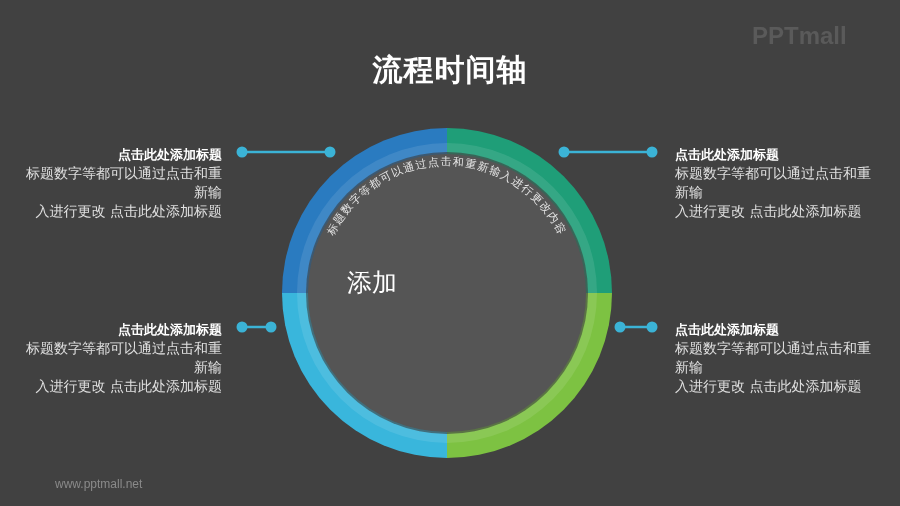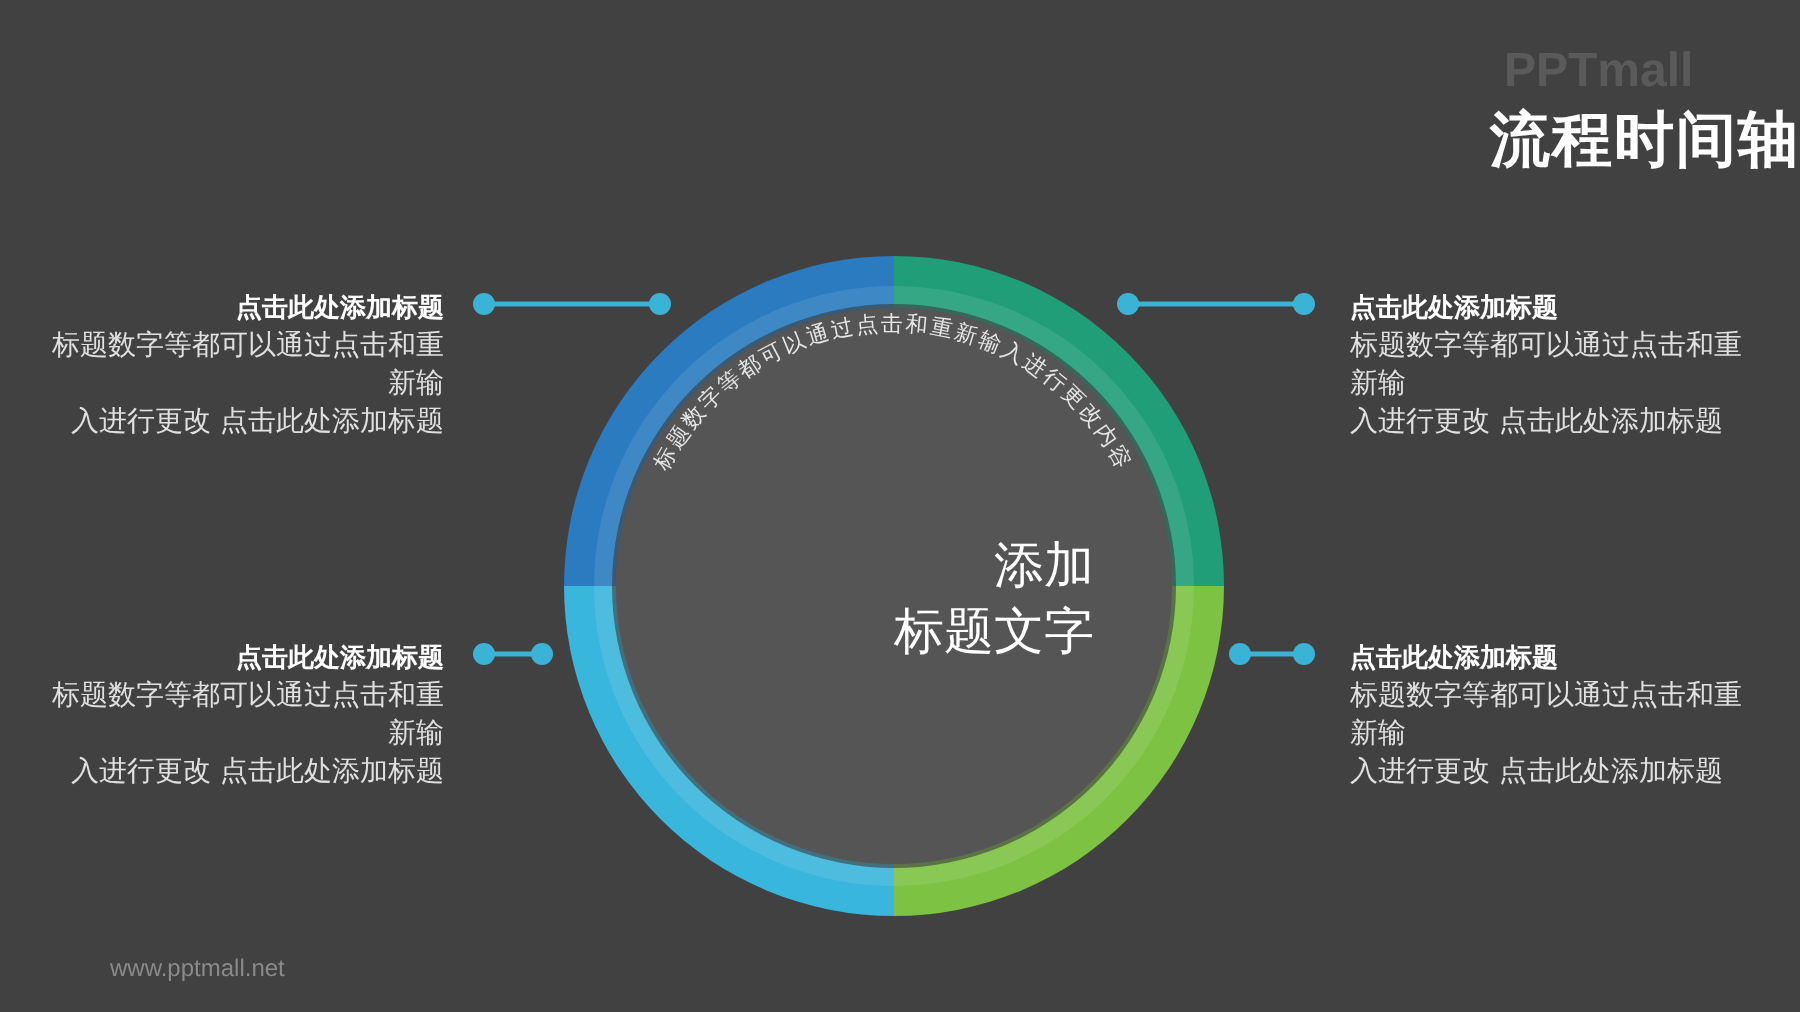--- a/index.html
+++ b/index.html
@@ -1,26 +1,26 @@
 <!DOCTYPE html>
 <html><head>
 <meta charset="utf-8">
 <style>
   html,body{margin:0;padding:0;}
   body{width:900px;height:506px;background:#414141;position:relative;overflow:hidden;font-family:"DejaVu Sans","Liberation Sans",sans-serif;color:#fff;}
-  .title{position:absolute;left:0;width:900px;top:50px;text-align:right;font-size:30px;font-weight:bold;letter-spacing:1px;color:#fff;}
+  .title{position:absolute;left:0;width:900px;top:50px;text-align:center;font-size:30px;font-weight:bold;letter-spacing:1px;color:#fff;}
   .logo{position:absolute;left:752px;top:22px;font-size:24px;color:#5a5a5a;font-weight:bold;letter-spacing:0px;font-family:"Liberation Sans",sans-serif;}
   .footer{position:absolute;left:55px;top:477px;font-size:12px;color:#8a8a8a;font-family:"Liberation Sans",sans-serif;}
   .item{position:absolute;width:200px;}
   .item .h{font-size:13px;font-weight:bold;color:#fff;line-height:18px;}
   .item .d{font-size:14px;color:#e0e0e0;line-height:19px;}
   .item.left{text-align:right;}
   .item.right{text-align:left;}
   svg.ring{position:absolute;left:0;top:0;}
-  .center-text{position:absolute;left:347px;width:200px;top:266px;text-align:right;font-family:"DejaVu Serif","Liberation Serif",serif;font-size:25px;line-height:33px;color:#fff;}
+  .center-text{position:absolute;left:347px;width:200px;top:266px;text-align:left;font-family:"DejaVu Serif","Liberation Serif",serif;font-size:25px;line-height:33px;color:#fff;}
 </style>
 </head>
 <body>
 
 <div class="title">流程时间轴</div>
 <div class="logo">PPTmall</div>
 
 <svg class="ring" width="900" height="506" viewBox="0 0 900 506">
 
   <path d="M447 293 L282 293 A165 165 0 0 1 447 128 Z" fill="#2a7bc0"></path>
@@ -56,21 +56,20 @@
   </g>
   <g>
     <line x1="620" y1="327" x2="652" y2="327" stroke="#3bb3d6" stroke-width="2.5"></line>
     <circle cx="620" cy="327" r="5.5" fill="#3bb3d6"></circle>
     <circle cx="652" cy="327" r="5.5" fill="#3bb3d6"></circle>
   </g>
 </svg>
 
 <div class="center-text">
   <div>添加</div>
-  <div>标题文字</div>
 </div>
 
 <div class="item left" style="left:22px;top:146px;">
   <div class="h">点击此处添加标题</div>
   <div class="d">标题数字等都可以通过点击和重新输</div>
   <div class="d">入进行更改 点击此处添加标题</div>
 </div>
 
 <div class="item right" style="left:675px;top:146px;">
   <div class="h">点击此处添加标题</div>

